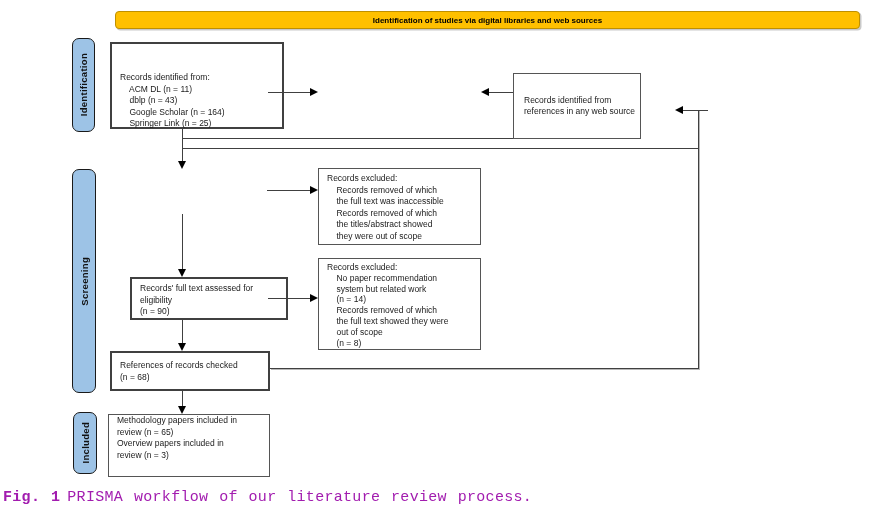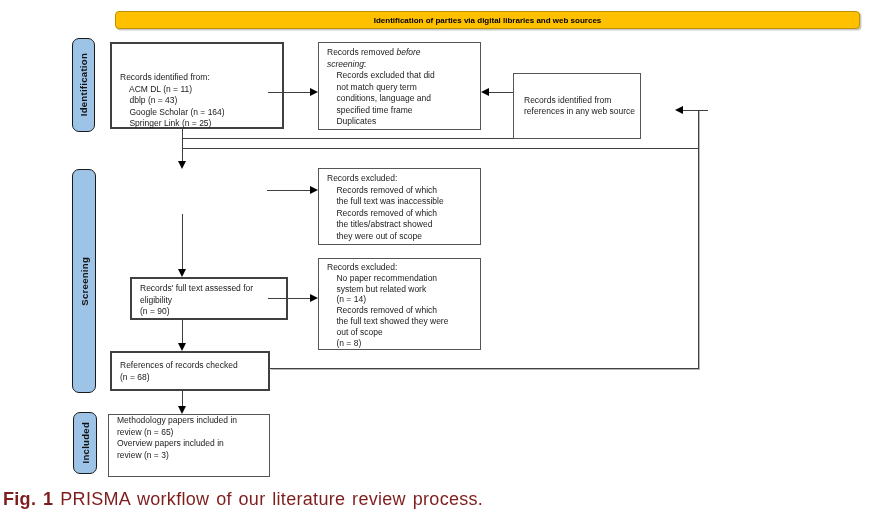--- a/index.html
+++ b/index.html
@@ -17,56 +17,50 @@
        font-size:8.5px;line-height:11.5px;color:#1a1a1a;white-space:pre;}
   .box.main{border:2px solid #404040;}
   .box.thin{border:1px solid #595959;}
   .box.vcenter{display:flex;flex-direction:column;justify-content:center;}
   .ln{position:absolute;background:#404040;}
   .ln.shadow{box-shadow:1px 1px 0 #b8b8b8;}
   .ar{position:absolute;width:0;height:0;}
   .ar.r{border-top:4px solid transparent;border-bottom:4px solid transparent;border-left:8px solid #000;}
   .ar.l{border-top:4px solid transparent;border-bottom:4px solid transparent;border-right:8px solid #000;}
   .ar.d{border-left:4px solid transparent;border-right:4px solid transparent;border-top:8px solid #000;}
-  .caption{position:absolute;left:3px;top:489px;font-family:Liberation Sans, sans-serif;
-           font-size:18px;color:#7f1d1d;letter-spacing:.3px;word-spacing:1.5px;}
+  .caption{position:absolute;left:3px;top:489px;font-family:Liberation Mono, monospace;
+           font-size:15px;color:#a21caf;letter-spacing:.3px;word-spacing:1.5px;}
   .caption .fig{font-weight:bold;}
   .caption .txt{margin-left:7px;}
 </style>
 </head>
 <body>
 
 <div class="page">
 
   <div class="banner">
-    <span>Identification of parties via digital libraries and web sources</span>
+    <span>Identification of studies via digital libraries and web sources</span>
   </div>
 
   <div class="stage" style="left:72px;top:38px;width:23px;height:94px;">
     <span>Identification</span>
   </div>
   <div class="stage" style="left:72px;top:169px;width:24px;height:224px;">
     <span>Screening</span>
   </div>
   <div class="stage" style="left:73px;top:412px;width:24px;height:62px;">
     <span>Included</span>
   </div>
 
   <div class="box main" style="left:110px;top:42px;width:174px;height:87px;padding:28px 8px;">Records identified from:
     ACM DL (n = 11)
     dblp (n = 43)
     Google Scholar (n = 164)
     Springer Link (n = 25)</div>
 
-  <div class="box" style="left:318px;top:42px;width:163px;height:88px;padding:4px 8px;"><span>Records removed </span><i>before
-screening</i><span>:</span><div>    Records excluded that did
-    not match query term
-    conditions, language and
-    specified time frame
-    Duplicates</div></div>
 
   <div class="box vcenter" style="left:513px;top:73px;width:128px;height:66px;padding:0 10px;">Records identified from
 references in any web source</div>
 
 
 
   <div class="box" style="left:318px;top:168px;width:163px;height:77px;padding:4px 8px;">Records excluded:
     Records removed of which
     the full text was inaccessible
     Records removed of which

